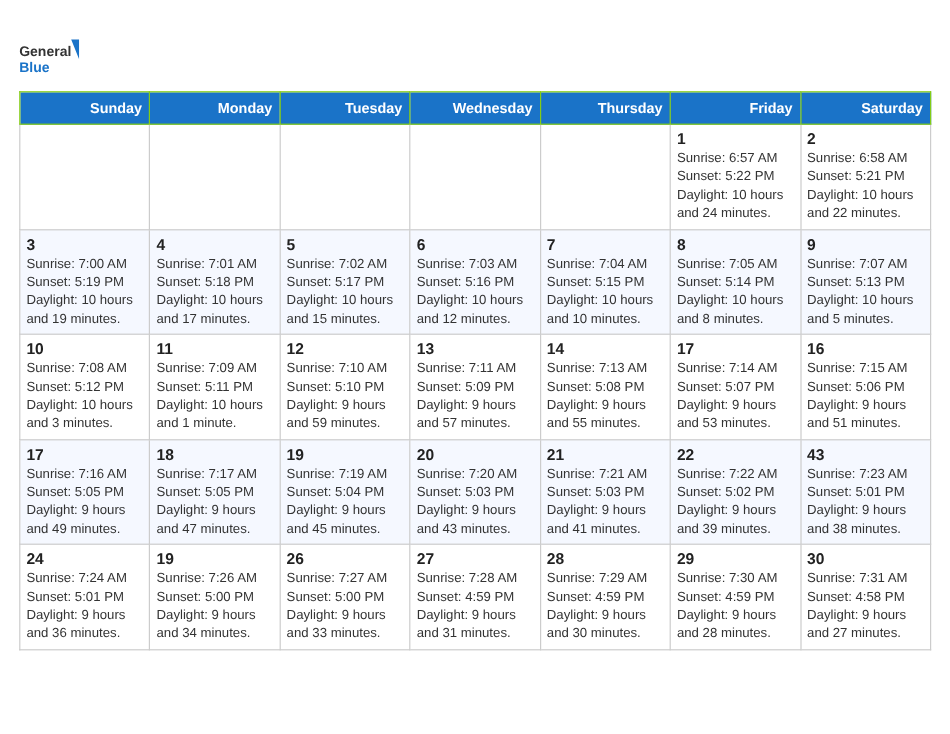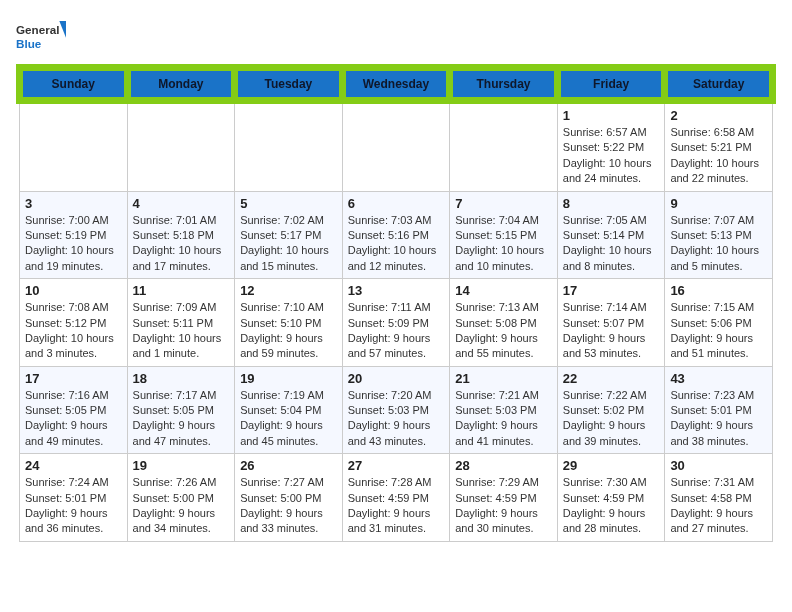--- a/index.html
+++ b/index.html
@@ -13,46 +13,47 @@
     .header {
       display: flex;
       justify-content: space-between;
       align-items: flex-start;
       margin-bottom: 8px;
     }
     .logo {
       display: flex;
       align-items: flex-end;
       gap: 4px;
+      margin-top: 12px;
     }
     .title-block {
       text-align: right;
     }
     .month-title {
       font-size: 32px;
       font-weight: 300;
       color: #333;
     }
     .subtitle {
       font-size: 14px;
       color: #555;
     }
     table {
       width: 100%;
       border-collapse: collapse;
       font-size: 11px;
     }
     thead tr th {
       background-color: #1a73c8;
-      color: #0f172a;
-      text-align: center;
+      color: #ffffff;
+      text-align: right;
       padding: 6px 6px;
       font-size: 12px;
       font-weight: bold;
-      border: 7px solid #84cc16;
+      border: 1px solid #84cc16;
     }
     tbody tr td {
       border: 1px solid #ccc;
       vertical-align: top;
       padding: 4px 5px;
       width: calc(100% / 7);
       height: 80px;
       background: #fff;
     }
     tbody tr:nth-child(even) td {

